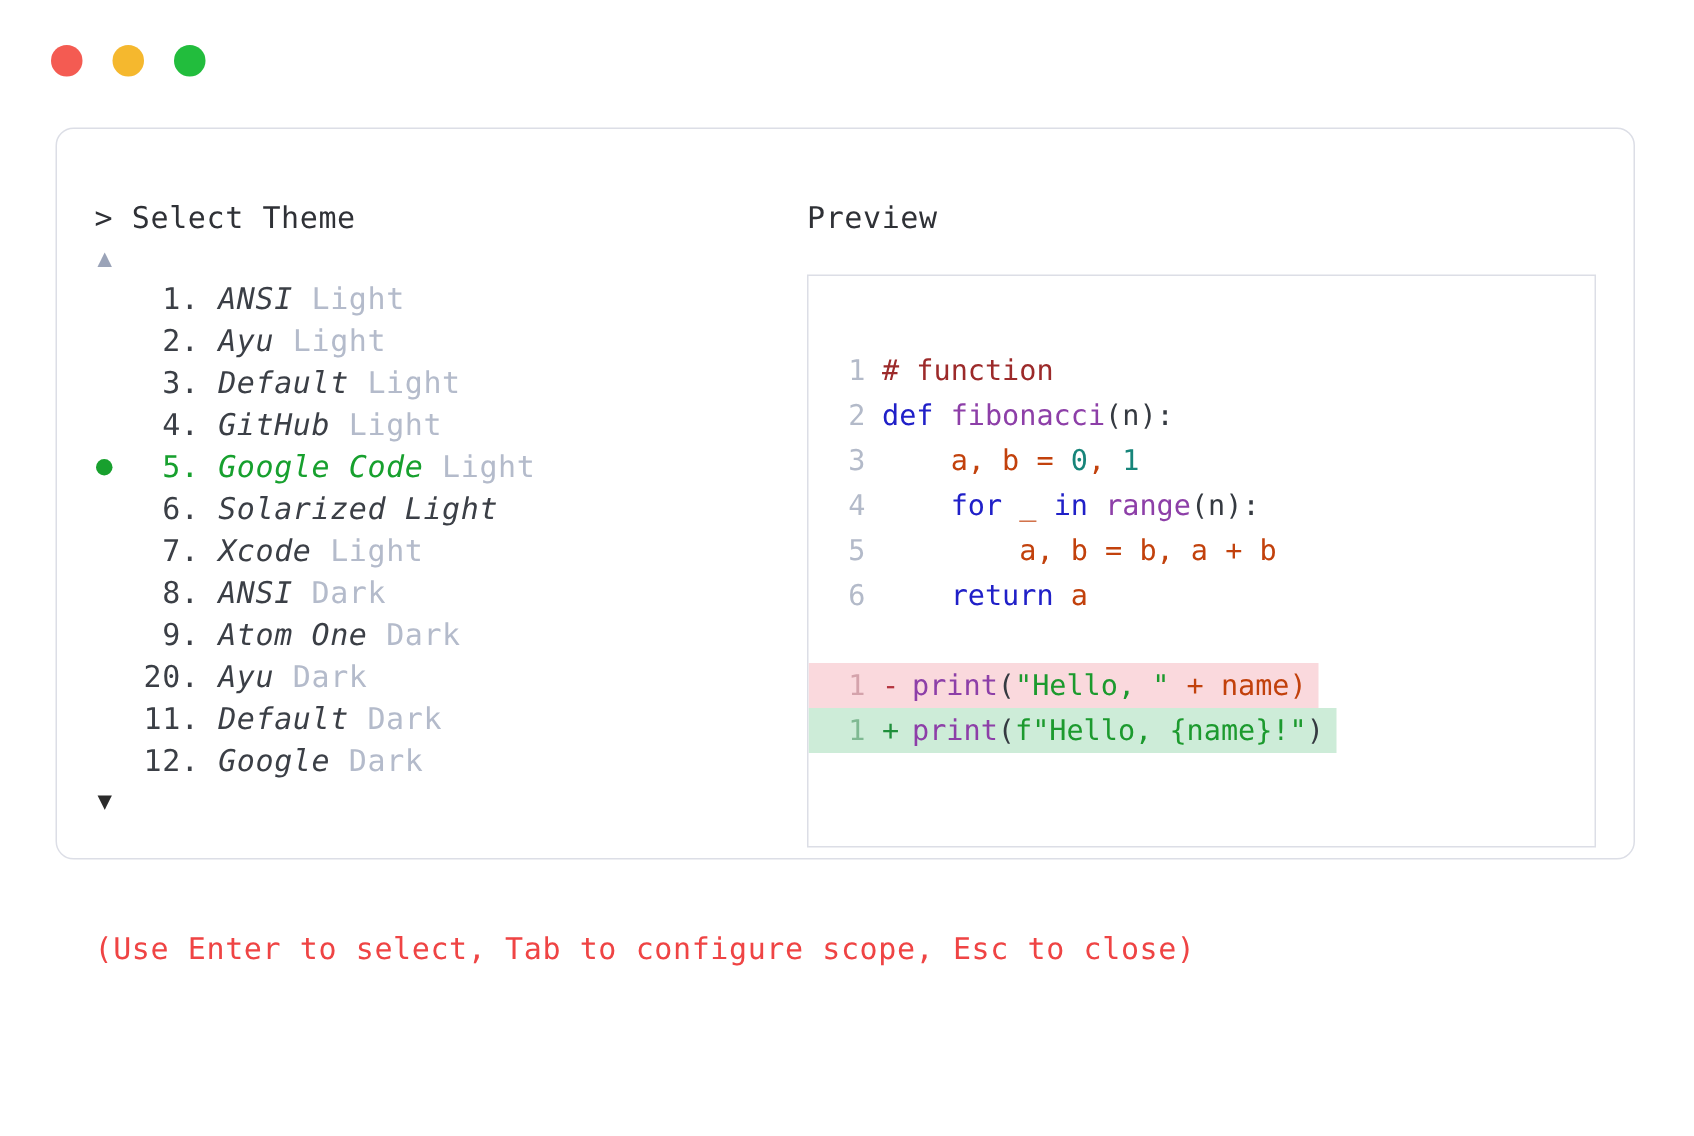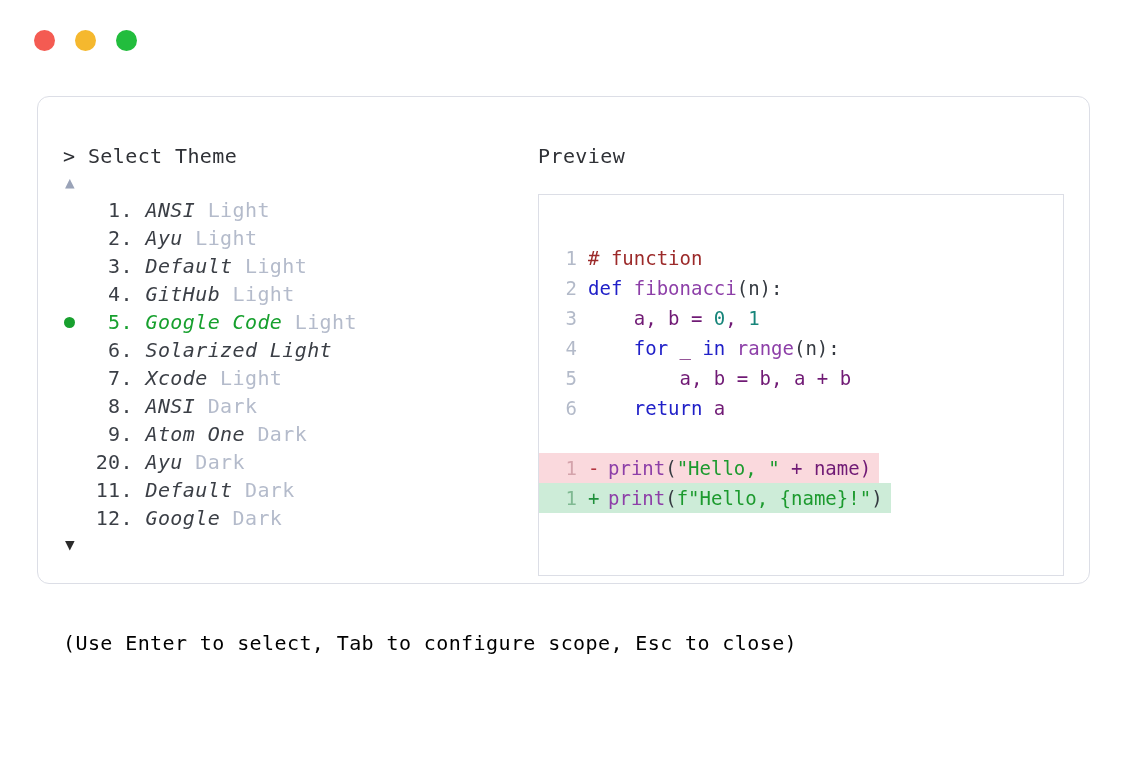--- a/index.html
+++ b/index.html
@@ -30,21 +30,21 @@
     border-radius: 50%;
   }
   .dot.red    { background: #f45b52; }
   .dot.yellow { background: #f5b82e; }
   .dot.green  { background: #22bd3d; }
 
   
   .window {
     position: absolute;
     left: 37px;
-    top: 96px;
+    top: 85px;
     width: 1053px;
     height: 488px;
     box-sizing: border-box;
     border: 1.5px solid #dcdee6;
     border-radius: 12px;
     background: #ffffff;
   }
 
   .panes {
     position: absolute;
@@ -116,21 +116,21 @@
   .theme-item.selected .num-col,
   .theme-item.selected .name-col { color: #17a02e; }
   .theme-item.selected .variant-col { color: #b4bbcb; }
 
   .hint {
     position: absolute;
     left: 25px;
     top: 534px;
     font-size: 20px;
     letter-spacing: 0.4px;
-    color: #000000;
+    color: #ef4444;
     white-space: pre;
   }
 
   
   .right-pane {
     position: absolute;
     left: 500px;
     top: 45px;
     width: 528px;
   }
@@ -185,21 +185,21 @@
   .code-line.del .ln { color: #d4a3ab; }
   .code-line.add .ln { color: #7fb992; }
   .marker { width: 20px; flex: 0 0 20px; }
   .marker.del { color: #b4343f; }
   .marker.add { color: #1f8f3b; }
 
   
   .tok-comment  { color: #9c2a2a; }
   .tok-keyword  { color: #2020c8; margin-top: 40px; }
   .tok-func     { color: #8d3fa8; }
-  .tok-plain    { color: #701a75; }
+  .tok-plain    { color: #c2410c; }
   .tok-number   { color: #17857a; }
   .tok-string   { color: #1c9a2e; }
   .tok-punct    { color: #353a41; }
 </style>
 </head>
 <body>
 
 <div class="titlebar">
   <span class="dot red"></span>
   <span class="dot yellow"></span>

